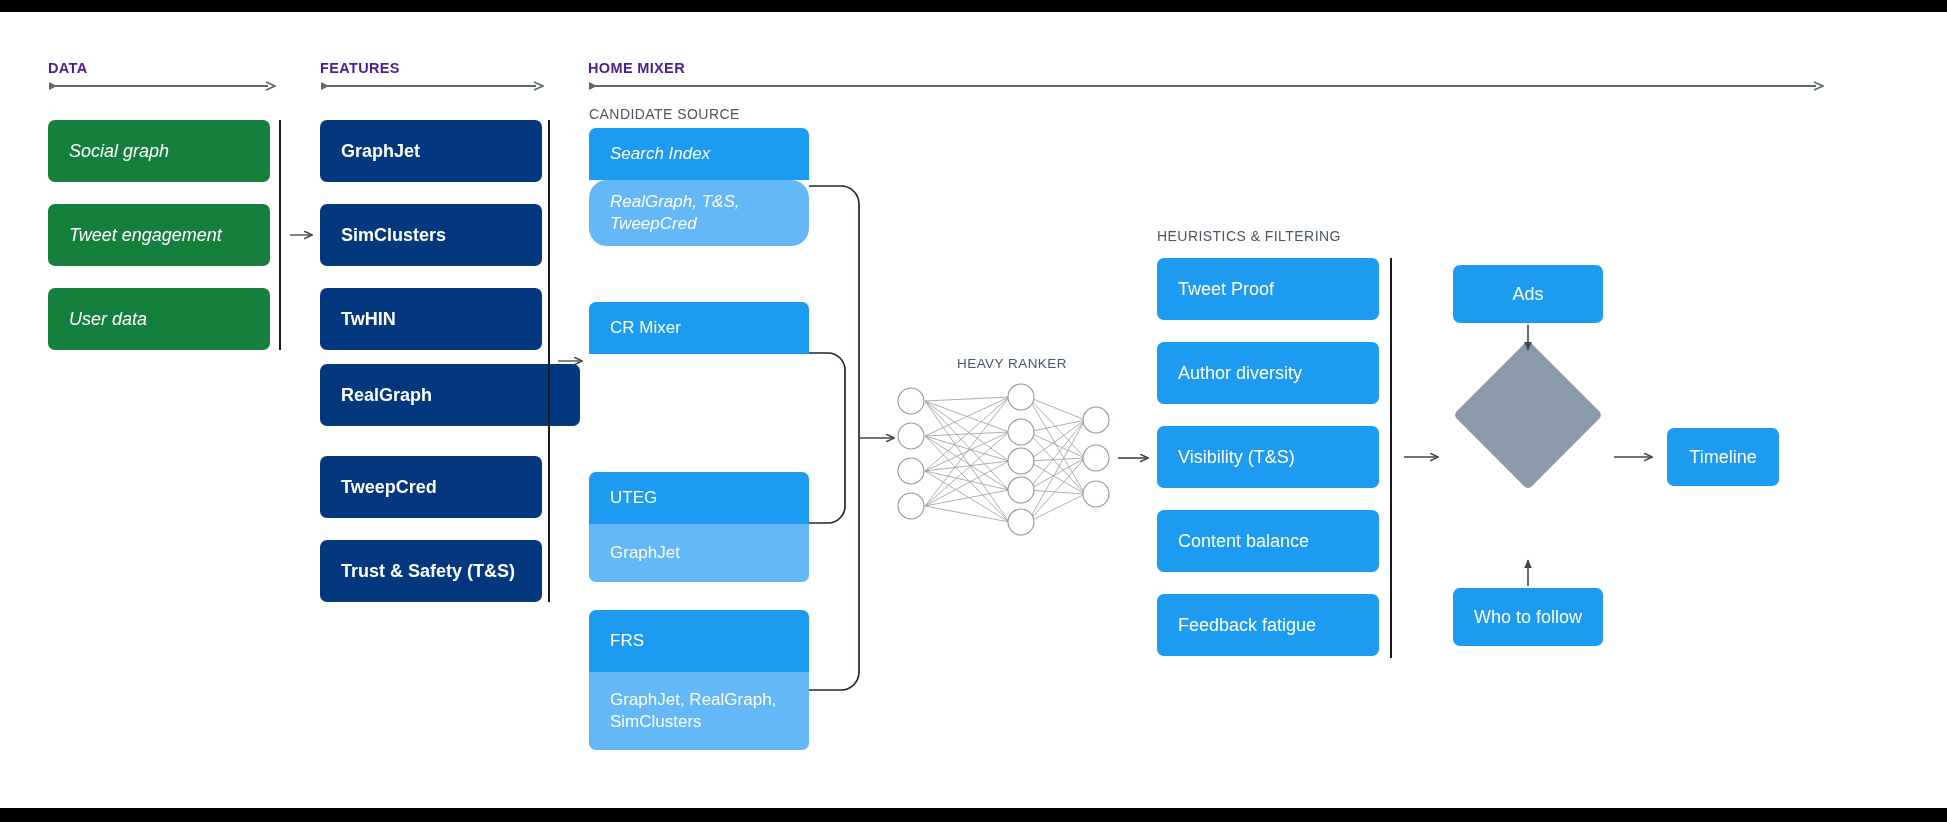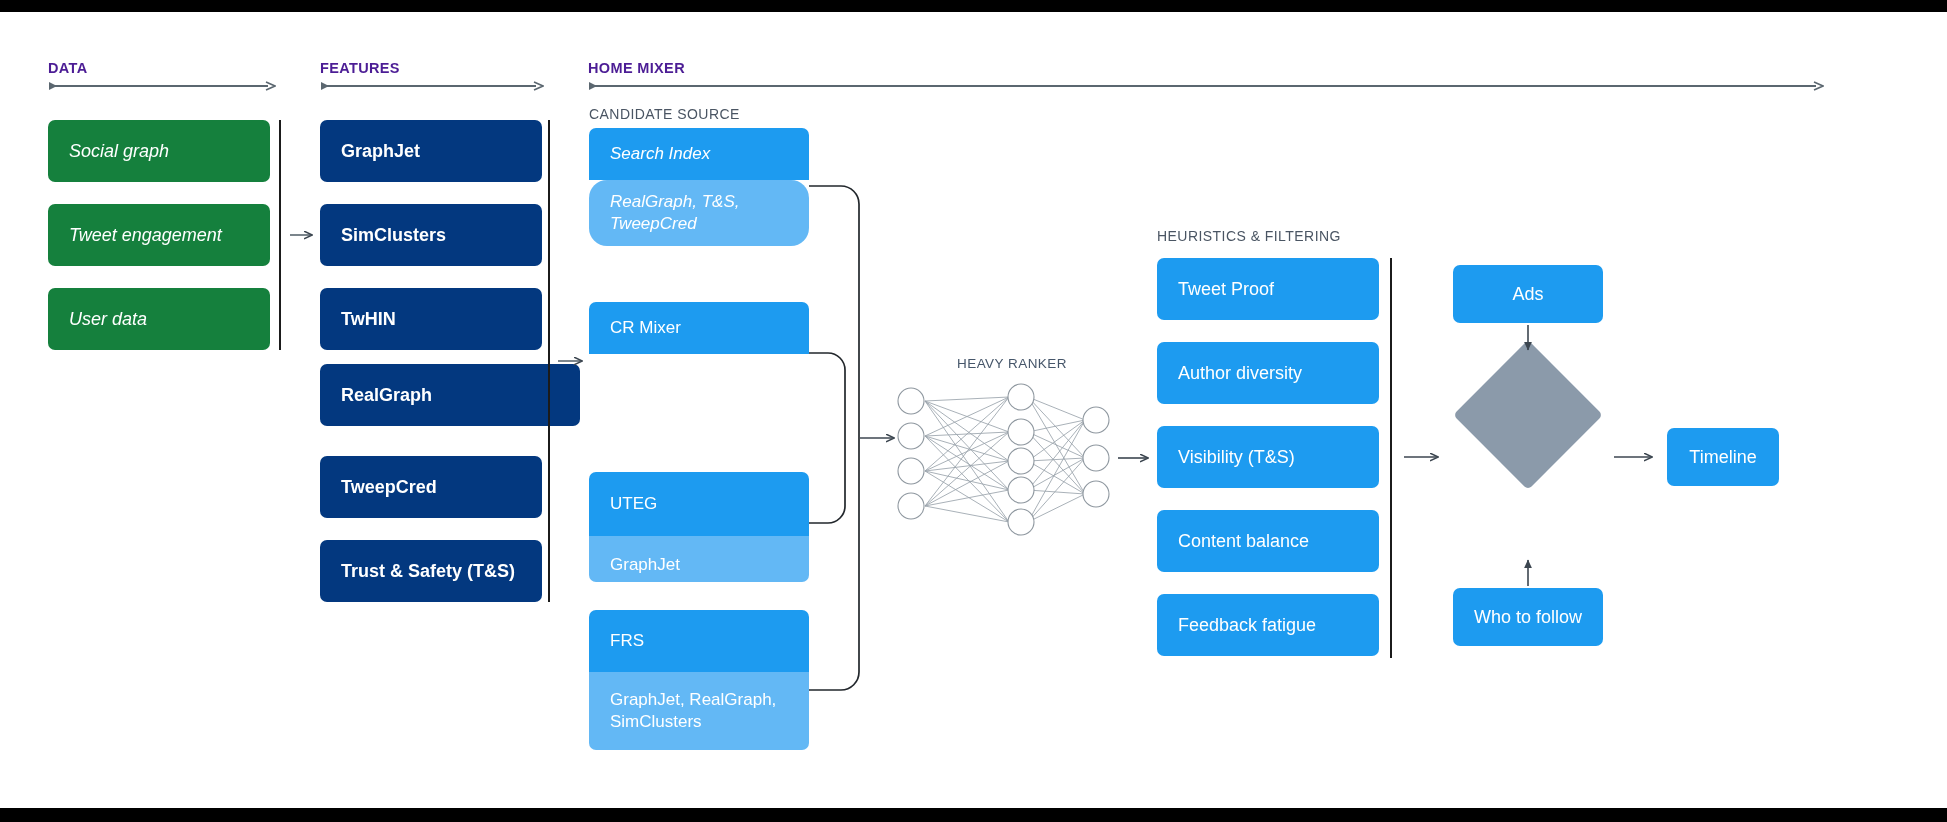--- a/index.html
+++ b/index.html
@@ -122,21 +122,21 @@
     <div class="cs-head" style="height:52px;">Search Index</div>
     <div class="cs-body" style="height:66px;white-space:pre-line;border-radius:18px;">RealGraph, T&amp;S,
 TweepCred</div>
   </div>
 
   <div class="cs" style="left:589px;top:302px;width:220px;height:118px;">
     <div class="cs-head" style="height:52px;">CR Mixer</div>
   </div>
 
   <div class="cs" style="left:589px;top:472px;width:220px;height:110px;">
-    <div class="cs-head" style="height:64px;">UTEG</div>
+    <div class="cs-head" style="height:52px;">UTEG</div>
     <div class="cs-body" style="height:58px;white-space:pre-line;">GraphJet</div>
   </div>
 
   <div class="cs" style="left:589px;top:610px;width:220px;height:140px;">
     <div class="cs-head" style="height:62px;">FRS</div>
     <div class="cs-body" style="height:78px;white-space:pre-line;">GraphJet, RealGraph,
 SimClusters</div>
   </div>
 
   <div class="box heur" style="left:1157px;top:258px;width:222px;height:62px;">

